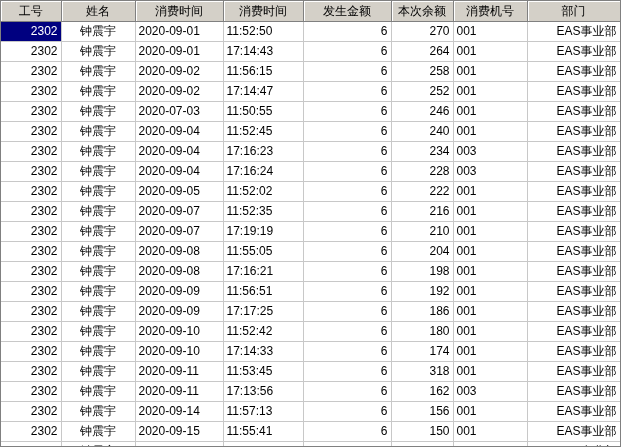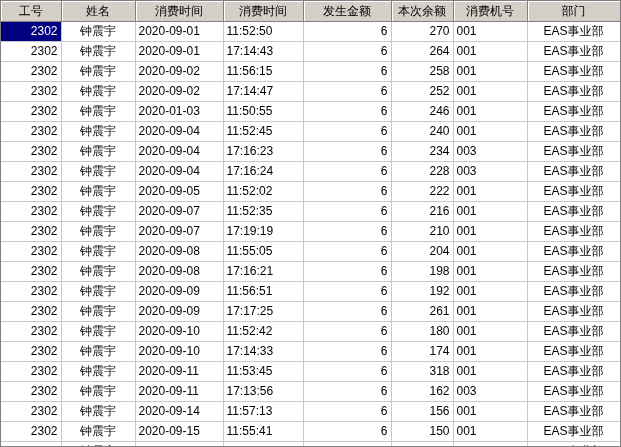--- a/index.html
+++ b/index.html
@@ -59,21 +59,21 @@
   col.c2 { width: 88px; }
   col.c3 { width: 80px; }
   col.c4 { width: 88px; }
   col.c5 { width: 62px; }
   col.c6 { width: 74px; }
   col.c7 { width: 93px; }
 
   td.num-left   { text-align: right; }
   td.num-right  { text-align: right; padding-right: 6px; }
   td.txt        { text-align: left; padding-left: 6px; }
-  td.dept       { text-align: center; padding-left: 8px; }
+  td.dept       { text-align: right; padding-left: 8px; }
   td.name       { text-align: center; }
 
   tr.selected td.sel-cell {
     background: #000080;
     color: #ffffff;
   }
 </style>
 </head>
 <body>
 
@@ -138,21 +138,21 @@
           <td class="txt">2020-09-02</td>
           <td class="txt">17:14:47</td>
           <td class="num-right">6</td>
           <td class="num-right">252</td>
           <td class="txt">001</td>
           <td class="dept">EAS事业部</td>
         </tr>
         <tr>
           <td class="num-left">2302</td>
           <td class="name">钟震宇</td>
-          <td class="txt">2020-01-03</td>
+          <td class="txt">2020-07-03</td>
           <td class="txt">11:50:55</td>
           <td class="num-right">6</td>
           <td class="num-right">246</td>
           <td class="txt">001</td>
           <td class="dept">EAS事业部</td>
         </tr>
         <tr>
           <td class="num-left">2302</td>
           <td class="name">钟震宇</td>
           <td class="txt">2020-09-04</td>
@@ -241,21 +241,21 @@
           <td class="num-right">192</td>
           <td class="txt">001</td>
           <td class="dept">EAS事业部</td>
         </tr>
         <tr>
           <td class="num-left">2302</td>
           <td class="name">钟震宇</td>
           <td class="txt">2020-09-09</td>
           <td class="txt">17:17:25</td>
           <td class="num-right">6</td>
-          <td class="num-right">261</td>
+          <td class="num-right">186</td>
           <td class="txt">001</td>
           <td class="dept">EAS事业部</td>
         </tr>
         <tr>
           <td class="num-left">2302</td>
           <td class="name">钟震宇</td>
           <td class="txt">2020-09-10</td>
           <td class="txt">11:52:42</td>
           <td class="num-right">6</td>
           <td class="num-right">180</td>

